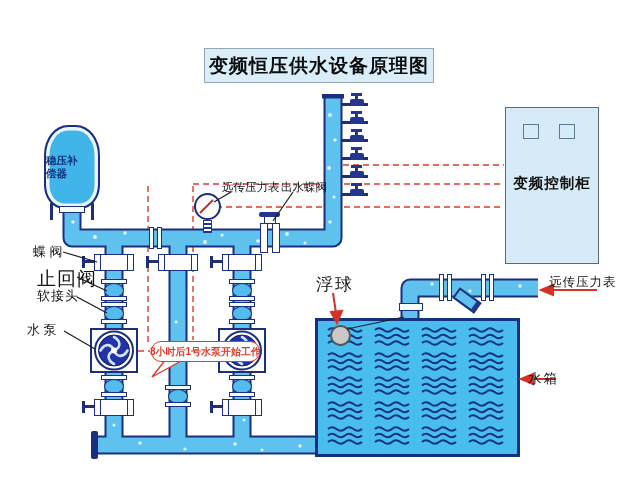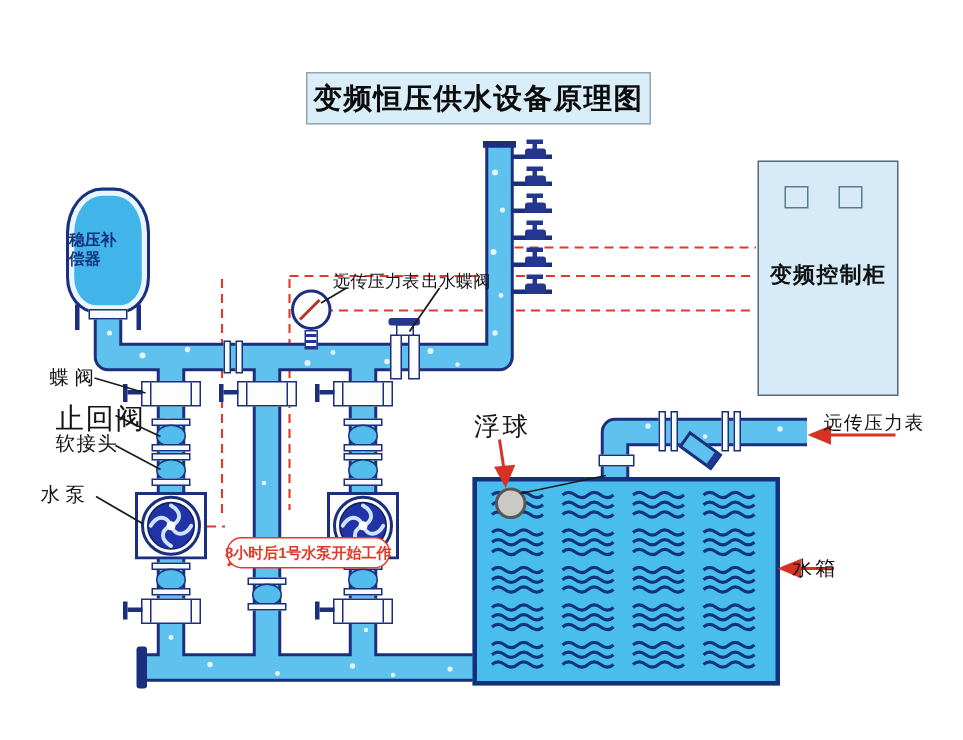--- a/index.html
+++ b/index.html
@@ -106,21 +106,21 @@
     background:#5ec1ee; border:2px solid #1b2f7e;
     transform:rotate(36deg); transform-origin:left center;
   }
   .strainer::after { content:""; position:absolute; right:-1px; top:-1px; bottom:-1px; width:4px; background:#24368f; }
 
   
   .note-bubble {
     position:absolute; left:151px; top:341px; width:109px; height:21px;
     background:#fefefe; border:1.6px solid #e03a2a; border-radius:10px;
     display:flex; align-items:center; justify-content:center;
-    color:#e03a2a; font-size:10px; font-weight:bold; white-space:nowrap;margin-top:17px;
+    color:#e03a2a; font-size:10px; font-weight:bold; white-space:nowrap;
   }
 </style>
 </head>
 <body>
 
 <div class="stage">
 
   <svg class="layer" width="642" height="493" viewBox="0 0 642 493">
 
     <g stroke="#e03a2a" stroke-width="1.4" stroke-dasharray="6 4" fill="none">

